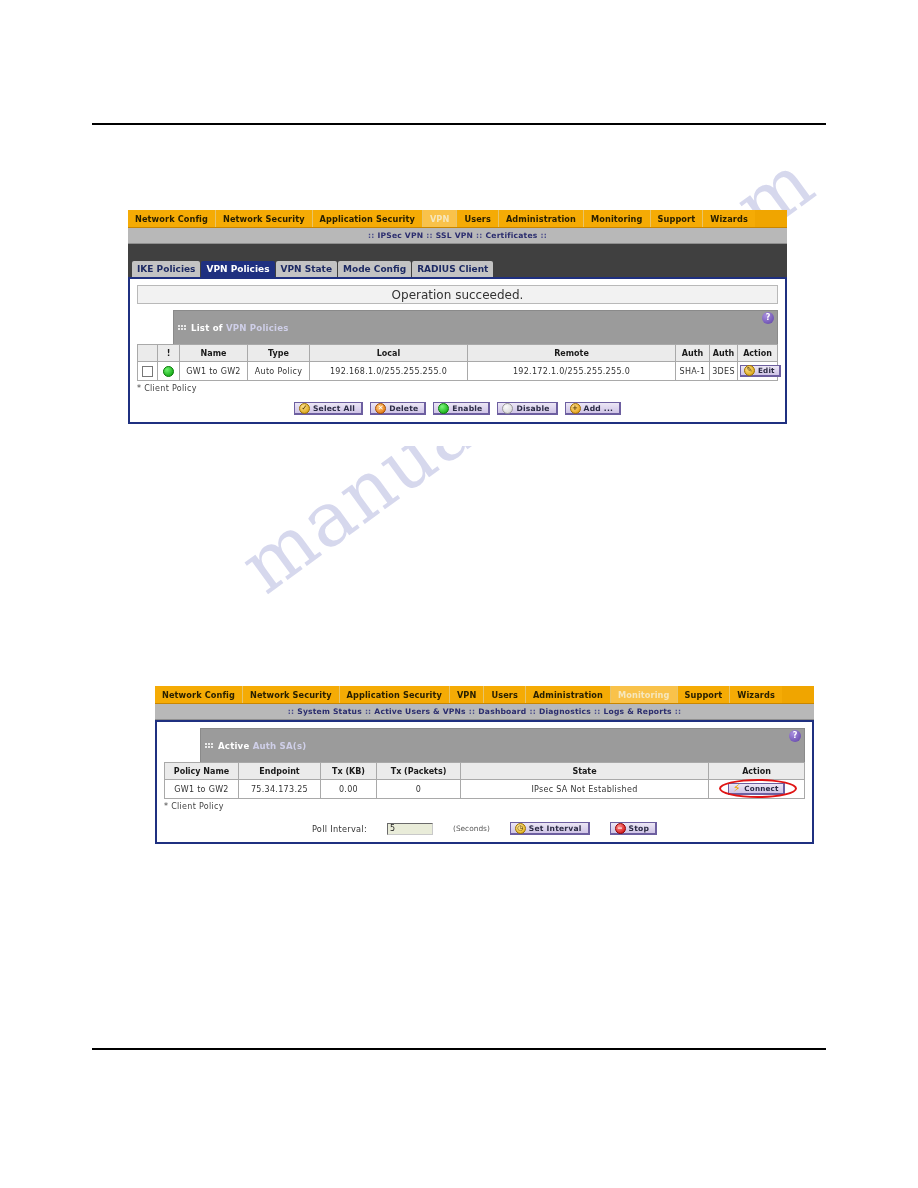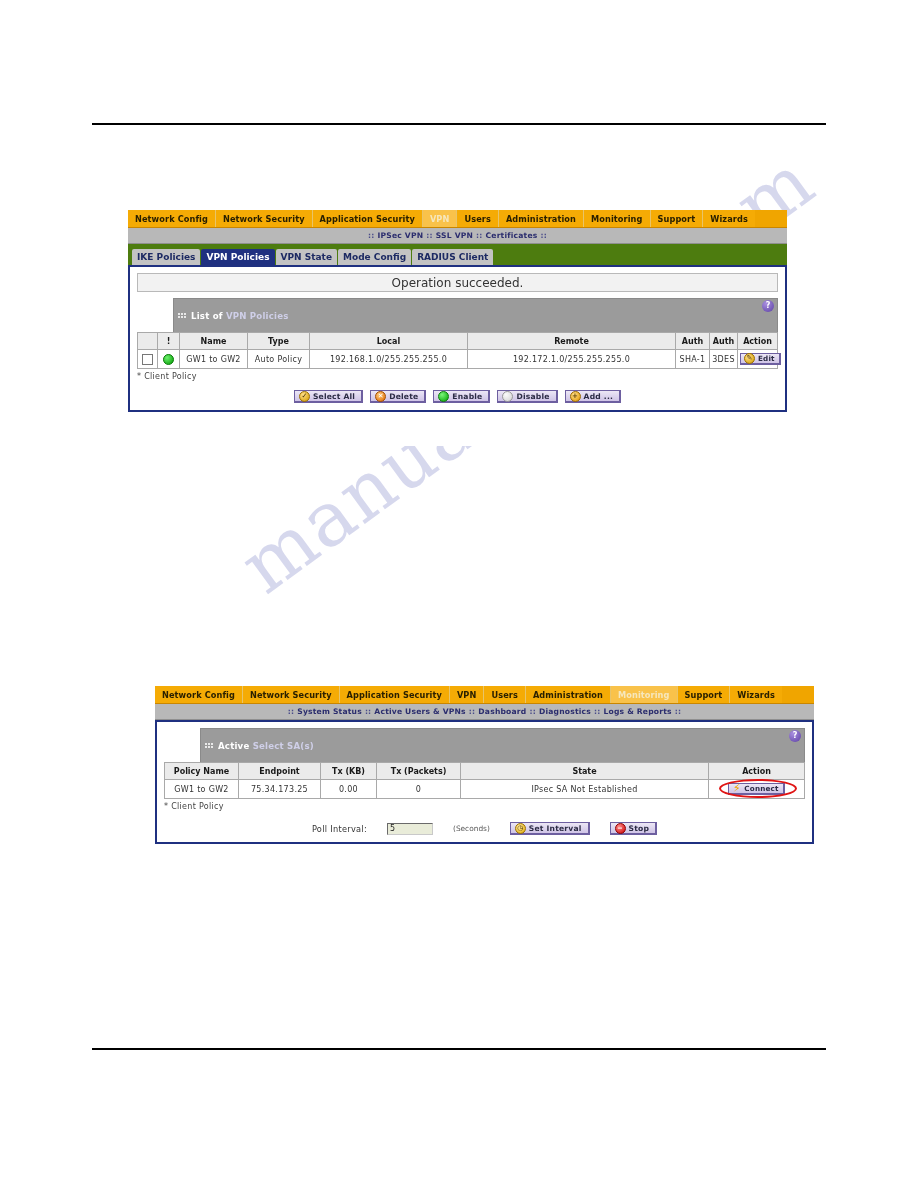--- a/index.html
+++ b/index.html
@@ -98,22 +98,22 @@
     font-weight: bold;
     color: #2b2d6e;
     letter-spacing: 0.2px;
   }
   .subnav .sep { color: #4a4c8a; padding: 0 3px; }
 
   
   .tabrow {
     display: flex;
     align-items: flex-end;
-    background: #4d7c0f;
-    height: 21px;
+    background: #404040;
+    height: 33px;
     padding-left: 4px;
   }
   .tab {
     font-size: 9px;
     font-weight: bold;
     color: #1d2a63;
     background: #c3c3c3;
     padding: 2px 5px 2px 5px;
     margin-right: 1px;
     border-top-left-radius: 2px;
@@ -519,21 +519,21 @@
 
       <div class="sechead">
         <span class="grid">
             <i></i>
             <i></i>
             <i></i>
             <i></i>
             <i></i>
             <i></i>
           </span>
-        <span class="title"><span>Active </span><em>Select SA(s)</em></span>
+        <span class="title"><span>Active </span><em>Auth SA(s)</em></span>
         <span class="helpbtn">?</span>
       </div>
 
       <table class="dt">
         <colgroup>
           <col style="width:74px">
             <col style="width:82px">
             <col style="width:56px">
           <col style="width:84px">
             <col style="width:null">

